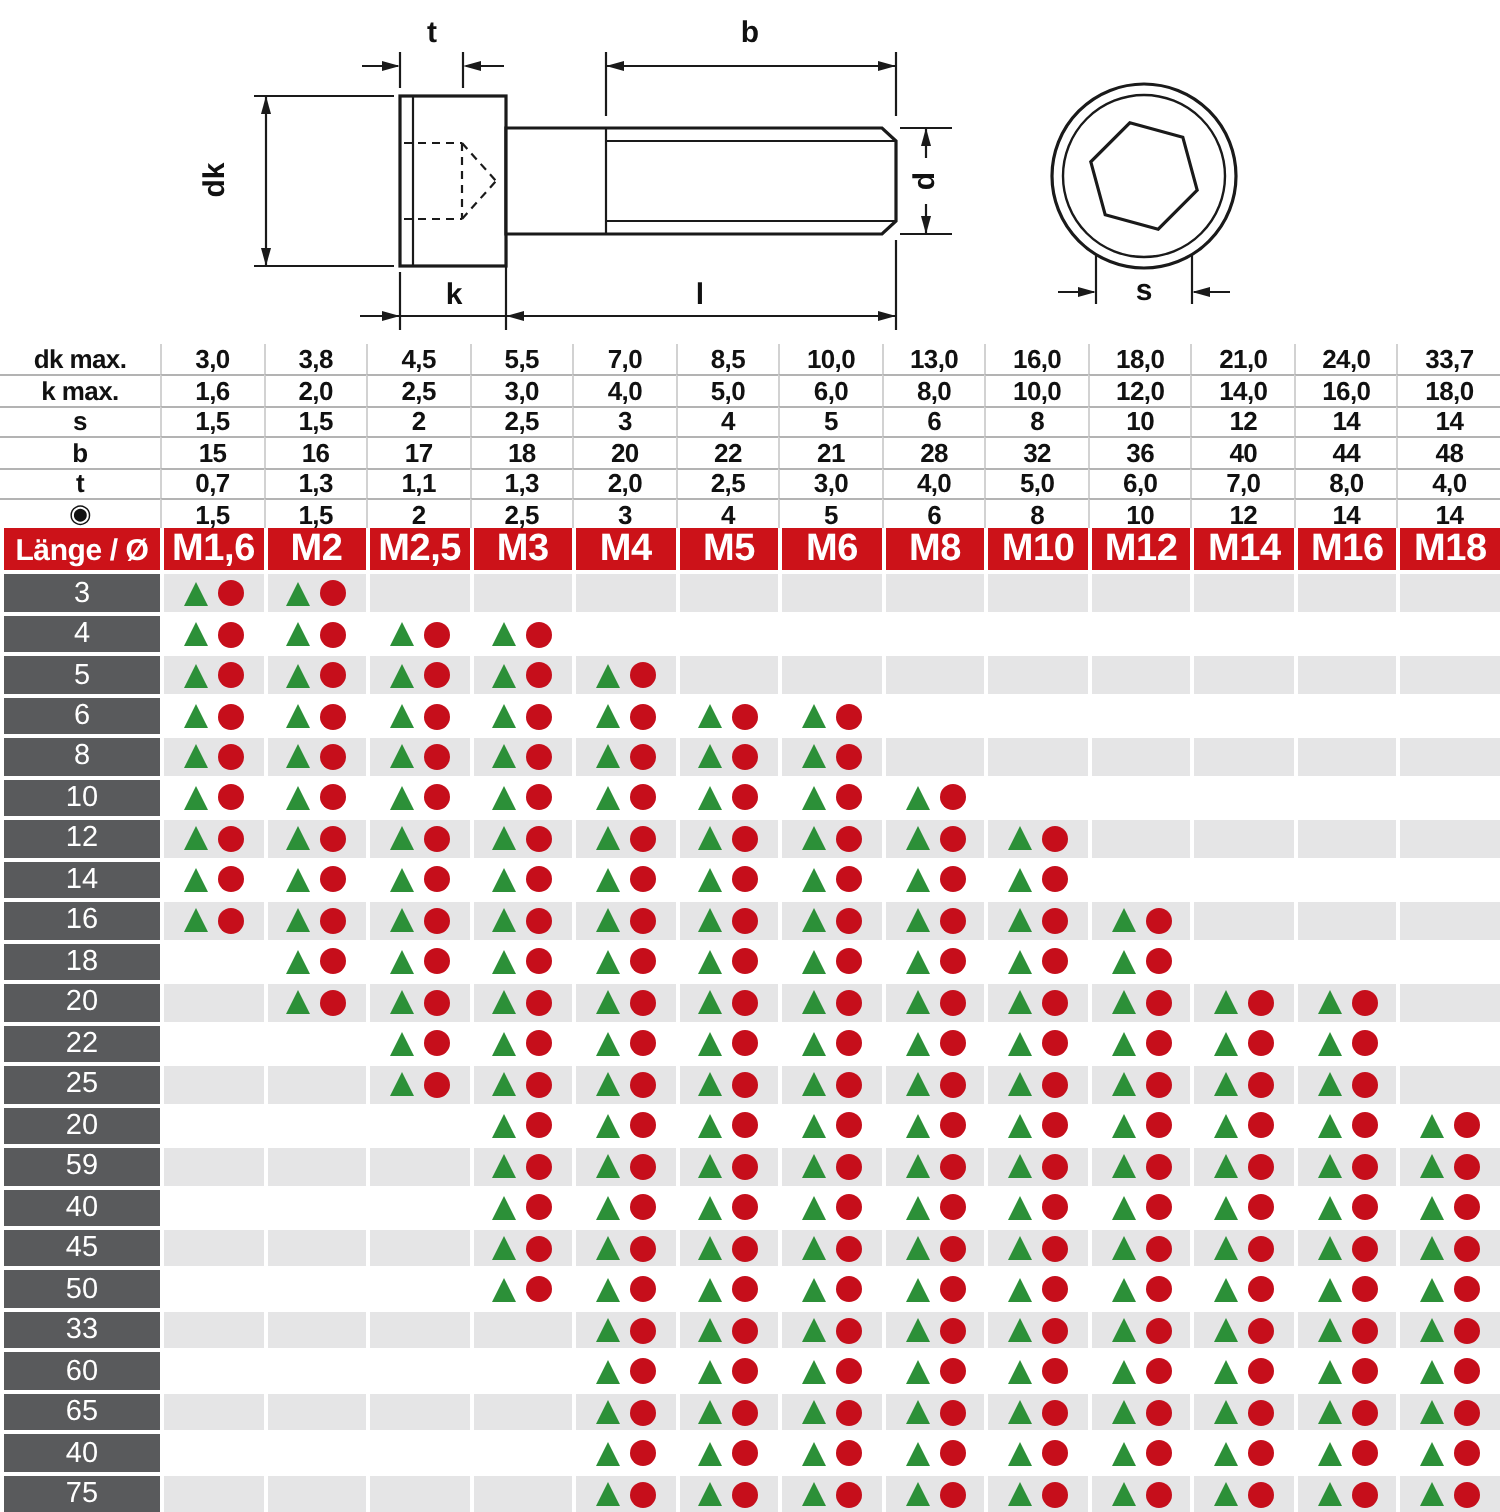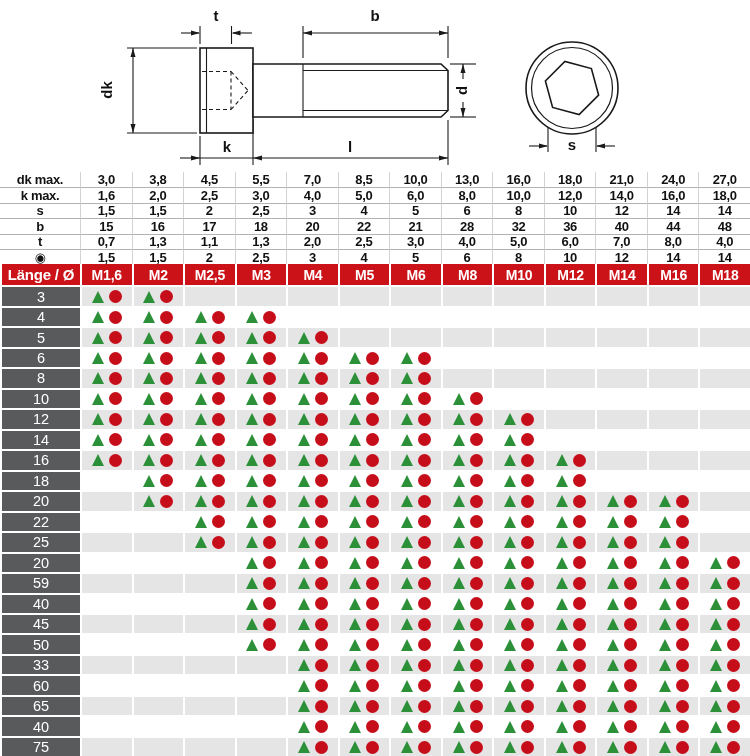--- a/index.html
+++ b/index.html
@@ -5,21 +5,21 @@
   html,body{margin:0;padding:0;background:#fff;}
   #app{width:750px;height:756px;overflow:hidden;font-family:"Liberation Sans","DejaVu Sans",sans-serif;background:#fff;}
   .drawing{width:750px;height:170px;display:block;}
   
   .spec-table{display:grid;grid-template-columns:80px repeat(13,1fr);grid-auto-rows:15.4px;padding-top:2px;}
   .spec-cell{display:flex;align-items:center;justify-content:center;font-weight:700;font-size:13px;color:#111;letter-spacing:-0.3px;}
   .spec-cell.topline{border-top:1px solid #b3b3b3;}
   .spec-cell.vline{border-left:1px solid #d2d2d2;}
   
   .main-header{display:grid;grid-template-columns:80px repeat(13,1fr);height:21px;}
-  .hcell{background:var(--header-bg,#cc1219);color:#fff;font-weight:700;font-size:14px;display:flex;align-items:center;justify-content:center;border-left:2px solid #fff;letter-spacing:-0.2px;}
+  .hcell{background:var(--header-bg,#cc1219);color:#fff;font-weight:700;font-size:19px;display:flex;align-items:center;justify-content:center;border-left:2px solid #fff;letter-spacing:-0.2px;}
   .hcell.corner{font-size:15px;}
   
   .main-body{display:grid;grid-template-rows:repeat(23,1fr);height:471px;}
   .grid-row{display:grid;grid-template-columns:80px repeat(13,1fr);border-top:2px solid #fff;}
   .cell{border-left:2px solid #fff;}
   .label-cell{background:var(--label-bg,#595a5c);color:#fff;font-size:14.5px;display:flex;align-items:center;justify-content:center;}
   .data-cell{display:flex;align-items:center;justify-content:center;gap:5px;background:#fff;}
   .grid-row.alt .data-cell{background:var(--alt,#e5e5e6);}
   .tri{width:0;height:0;border-left:6.5px solid transparent;border-right:6.5px solid transparent;border-bottom:12px solid var(--tri,#2c9038);}
   .dot{width:13px;height:13px;border-radius:50%;background:var(--dot,#c60e1b);}
@@ -119,21 +119,21 @@
       <div class="spec-cell vline">4,5</div>
       <div class="spec-cell vline">5,5</div>
       <div class="spec-cell vline">7,0</div>
       <div class="spec-cell vline">8,5</div>
       <div class="spec-cell vline">10,0</div>
       <div class="spec-cell vline">13,0</div>
       <div class="spec-cell vline">16,0</div>
       <div class="spec-cell vline">18,0</div>
       <div class="spec-cell vline">21,0</div>
       <div class="spec-cell vline">24,0</div>
-      <div class="spec-cell vline">27,0</div>
+      <div class="spec-cell vline">33,7</div>
       <div class="spec-cell spec-label topline">k max.</div>
       <div class="spec-cell vline topline">1,6</div>
       <div class="spec-cell vline topline">2,0</div>
       <div class="spec-cell vline topline">2,5</div>
       <div class="spec-cell vline topline">3,0</div>
       <div class="spec-cell vline topline">4,0</div>
       <div class="spec-cell vline topline">5,0</div>
       <div class="spec-cell vline topline">6,0</div>
       <div class="spec-cell vline topline">8,0</div>
       <div class="spec-cell vline topline">10,0</div>

